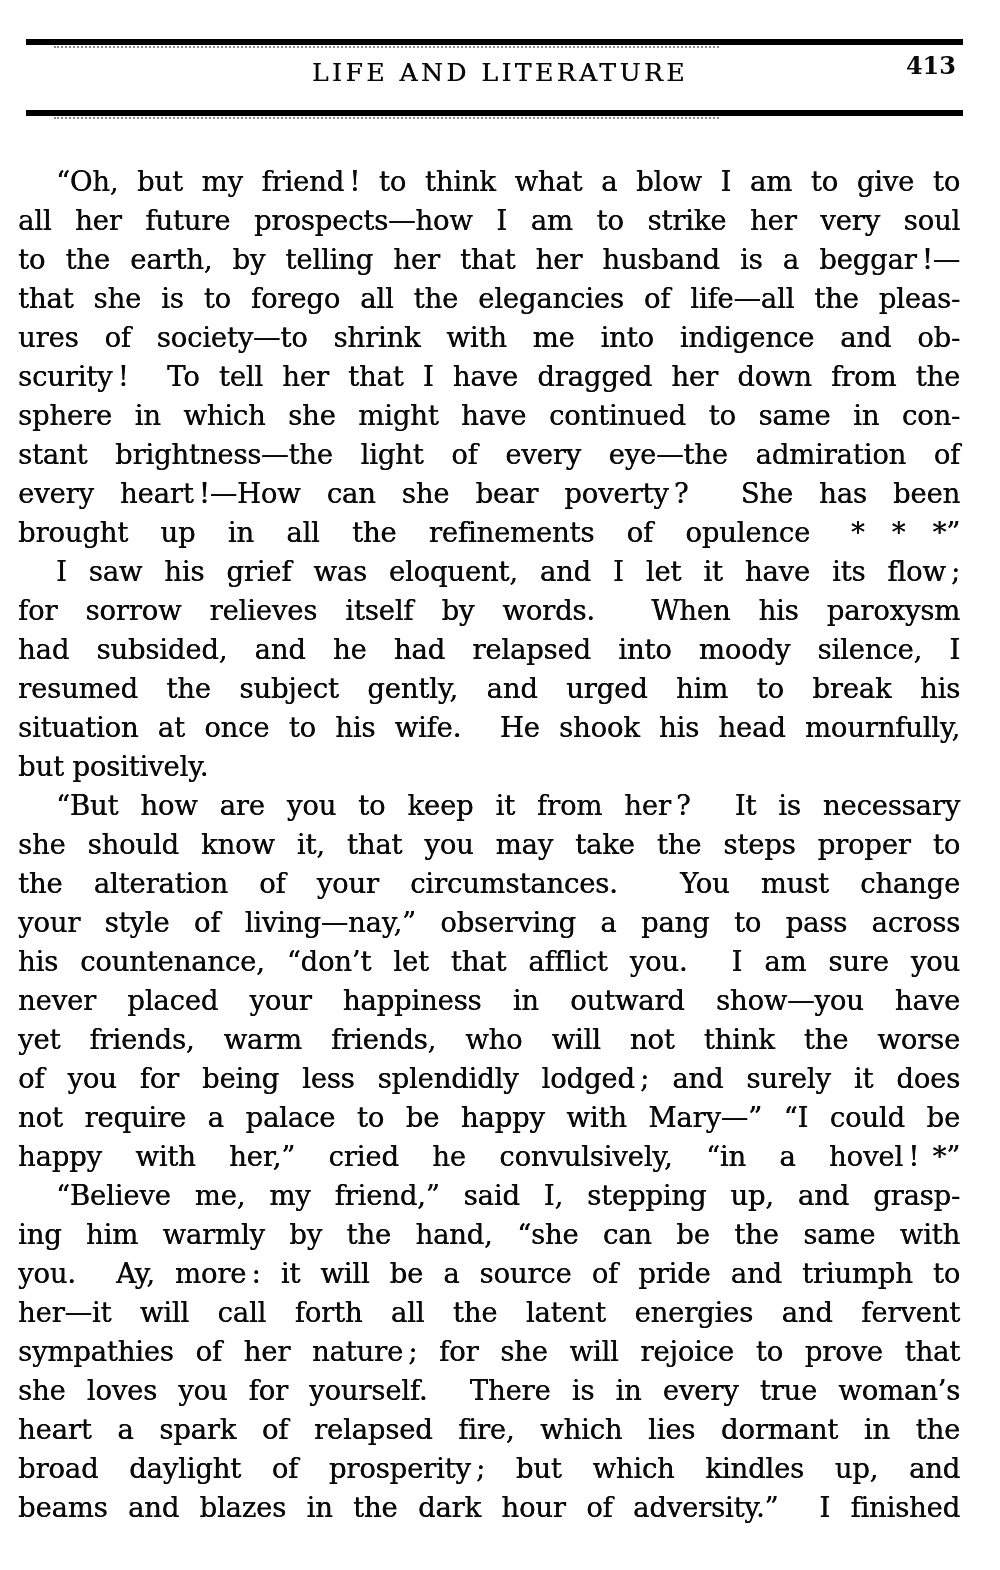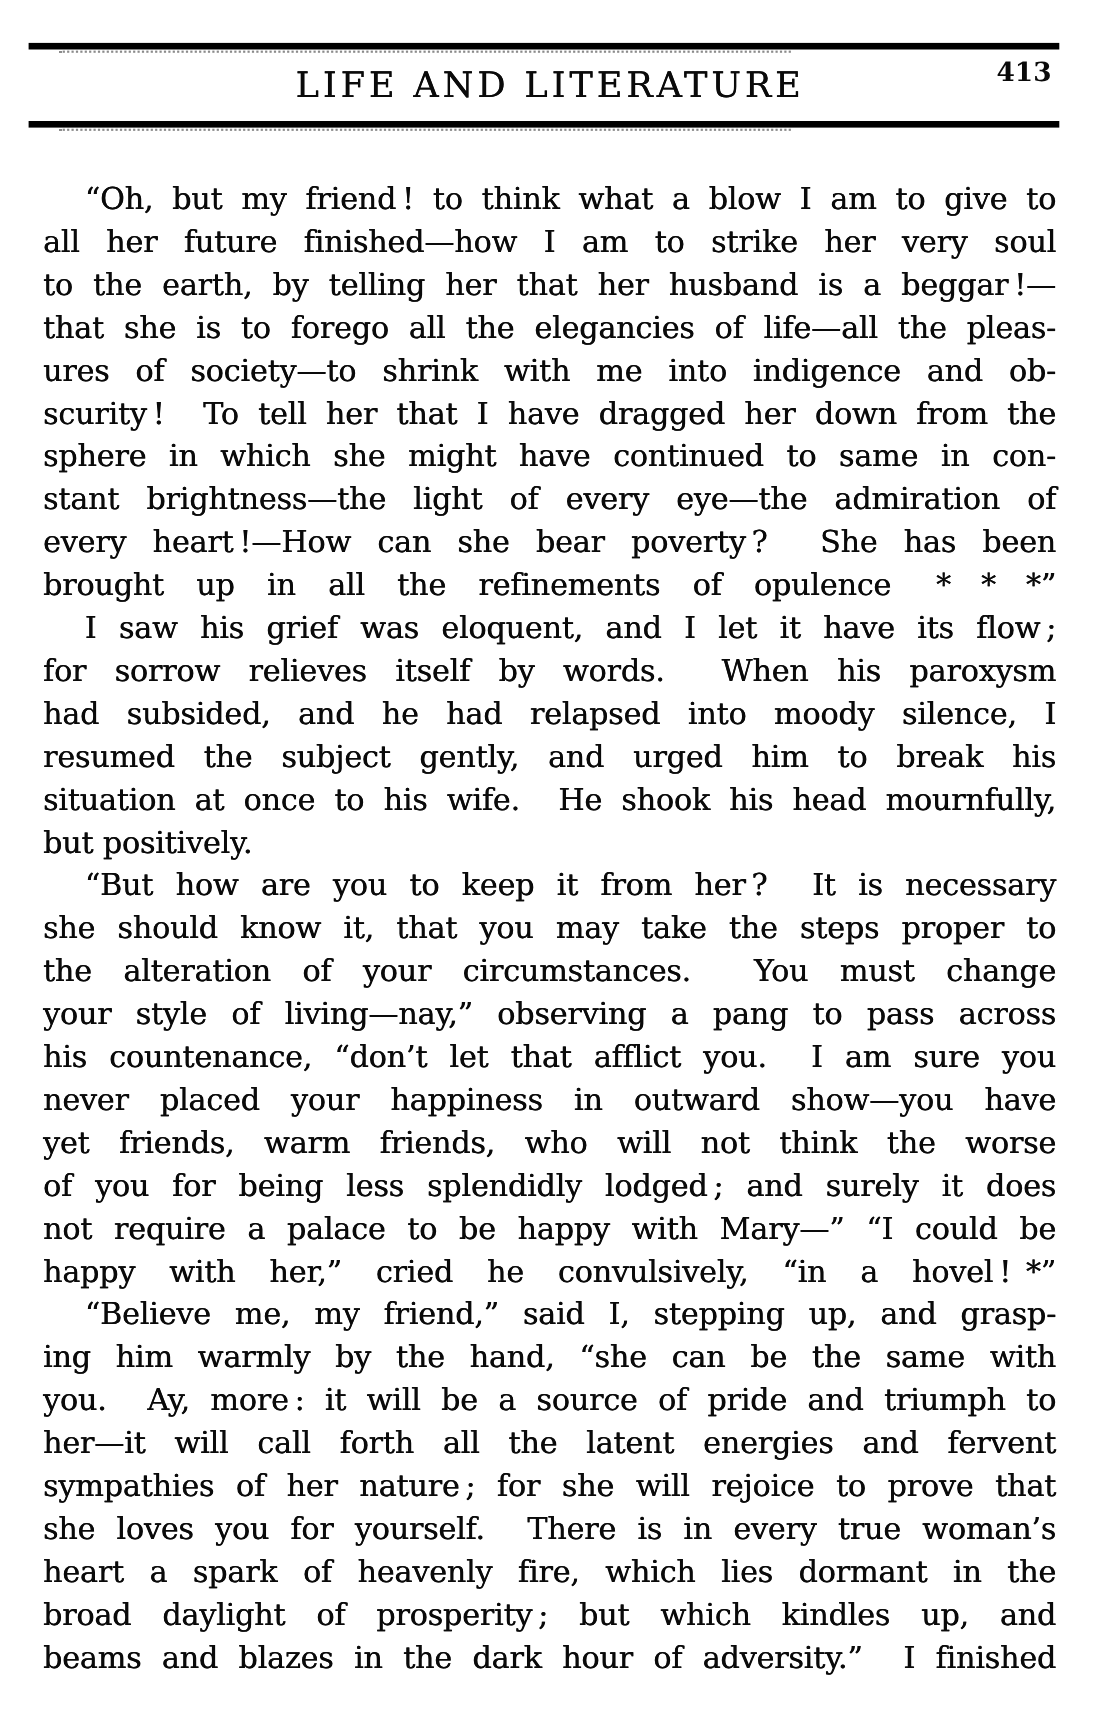--- a/index.html
+++ b/index.html
@@ -21,39 +21,38 @@
   }
   .rule::after {
     content: ""; position: absolute; left: 3%; right: 26%; bottom: -3px;
     border-bottom: 2px dotted #000; opacity: .45;
   }
   .rule-top { top: 39px; }
   .rule-bottom { top: 110px; }
   .running-title {
     position: absolute; top: 58px; left: 0; right: 0;
     text-align: center;
-    font-size: 32px; letter-spacing: 3.5px;
+    font-size: 25px; letter-spacing: 3.5px;
     text-shadow: 0.3px 0 0 currentColor;
   }
   .page-number {
     position: absolute; top: 51px; right: 44px;
     font-size: 24px; font-weight: 600;
   }
   
   .body-text {
     position: absolute;
     top: 150px;
     left: 18px;
     right: 40px;
     padding-top: 12px;
     font-size: 27.5px;
     letter-spacing: -0.2px;
     line-height: 39px;
     text-shadow: 0.35px 0 0 currentColor;
-    margin-left: 21px;
   }
   .para { margin: 0; }
   .line {
     white-space: pre-wrap;
     text-align: justify;
     text-align-last: justify;
   }
   .line.first { padding-left: 38px; }
   .line.end { text-align-last: left; }
 </style>
@@ -64,21 +63,21 @@
   <div class="header">
     <div class="rule rule-top"></div>
     <div class="running-title">LIFE AND LITERATURE</div>
     <div class="page-number">413</div>
     <div class="rule rule-bottom"></div>
   </div>
 
   <div class="body-text">
       <div class="para">
         <div class="line first">“Oh, but my friend ! to think what a blow I am to give to</div>
-        <div class="line">all her future finished—how I am to strike her very soul</div>
+        <div class="line">all her future prospects—how I am to strike her very soul</div>
         <div class="line">to the earth, by telling her that her husband is a beggar !—</div>
         <div class="line">that she is to forego all the elegancies of life—all the pleas-</div>
         <div class="line">ures of society—to shrink with me into indigence and ob-</div>
         <div class="line">scurity !  To tell her that I have dragged her down from the</div>
         <div class="line">sphere in which she might have continued to same in con-</div>
         <div class="line">stant brightness—the light of every eye—the admiration of</div>
         <div class="line">every heart !—How can she bear poverty ?  She has been</div>
         <div class="line">brought up in all the refinements of opulence  * * *”</div>
       </div>
       <div class="para">
@@ -101,18 +100,18 @@
         <div class="line">not require a palace to be happy with Mary—” “I could be</div>
         <div class="line">happy with her,” cried he convulsively, “in a hovel ! *”</div>
       </div>
       <div class="para">
         <div class="line first">“Believe me, my friend,” said I, stepping up, and grasp-</div>
         <div class="line">ing him warmly by the hand, “she can be the same with</div>
         <div class="line">you.  Ay, more : it will be a source of pride and triumph to</div>
         <div class="line">her—it will call forth all the latent energies and fervent</div>
         <div class="line">sympathies of her nature ; for she will rejoice to prove that</div>
         <div class="line">she loves you for yourself.  There is in every true woman’s</div>
-        <div class="line">heart a spark of heavenly fire, which lies dormant in the</div>
+        <div class="line">heart a spark of relapsed fire, which lies dormant in the</div>
         <div class="line">broad daylight of prosperity ; but which kindles up, and</div>
         <div class="line">beams and blazes in the dark hour of adversity.”  I finished</div>
       </div>
     </div>
 </div>
 
 </body></html>

